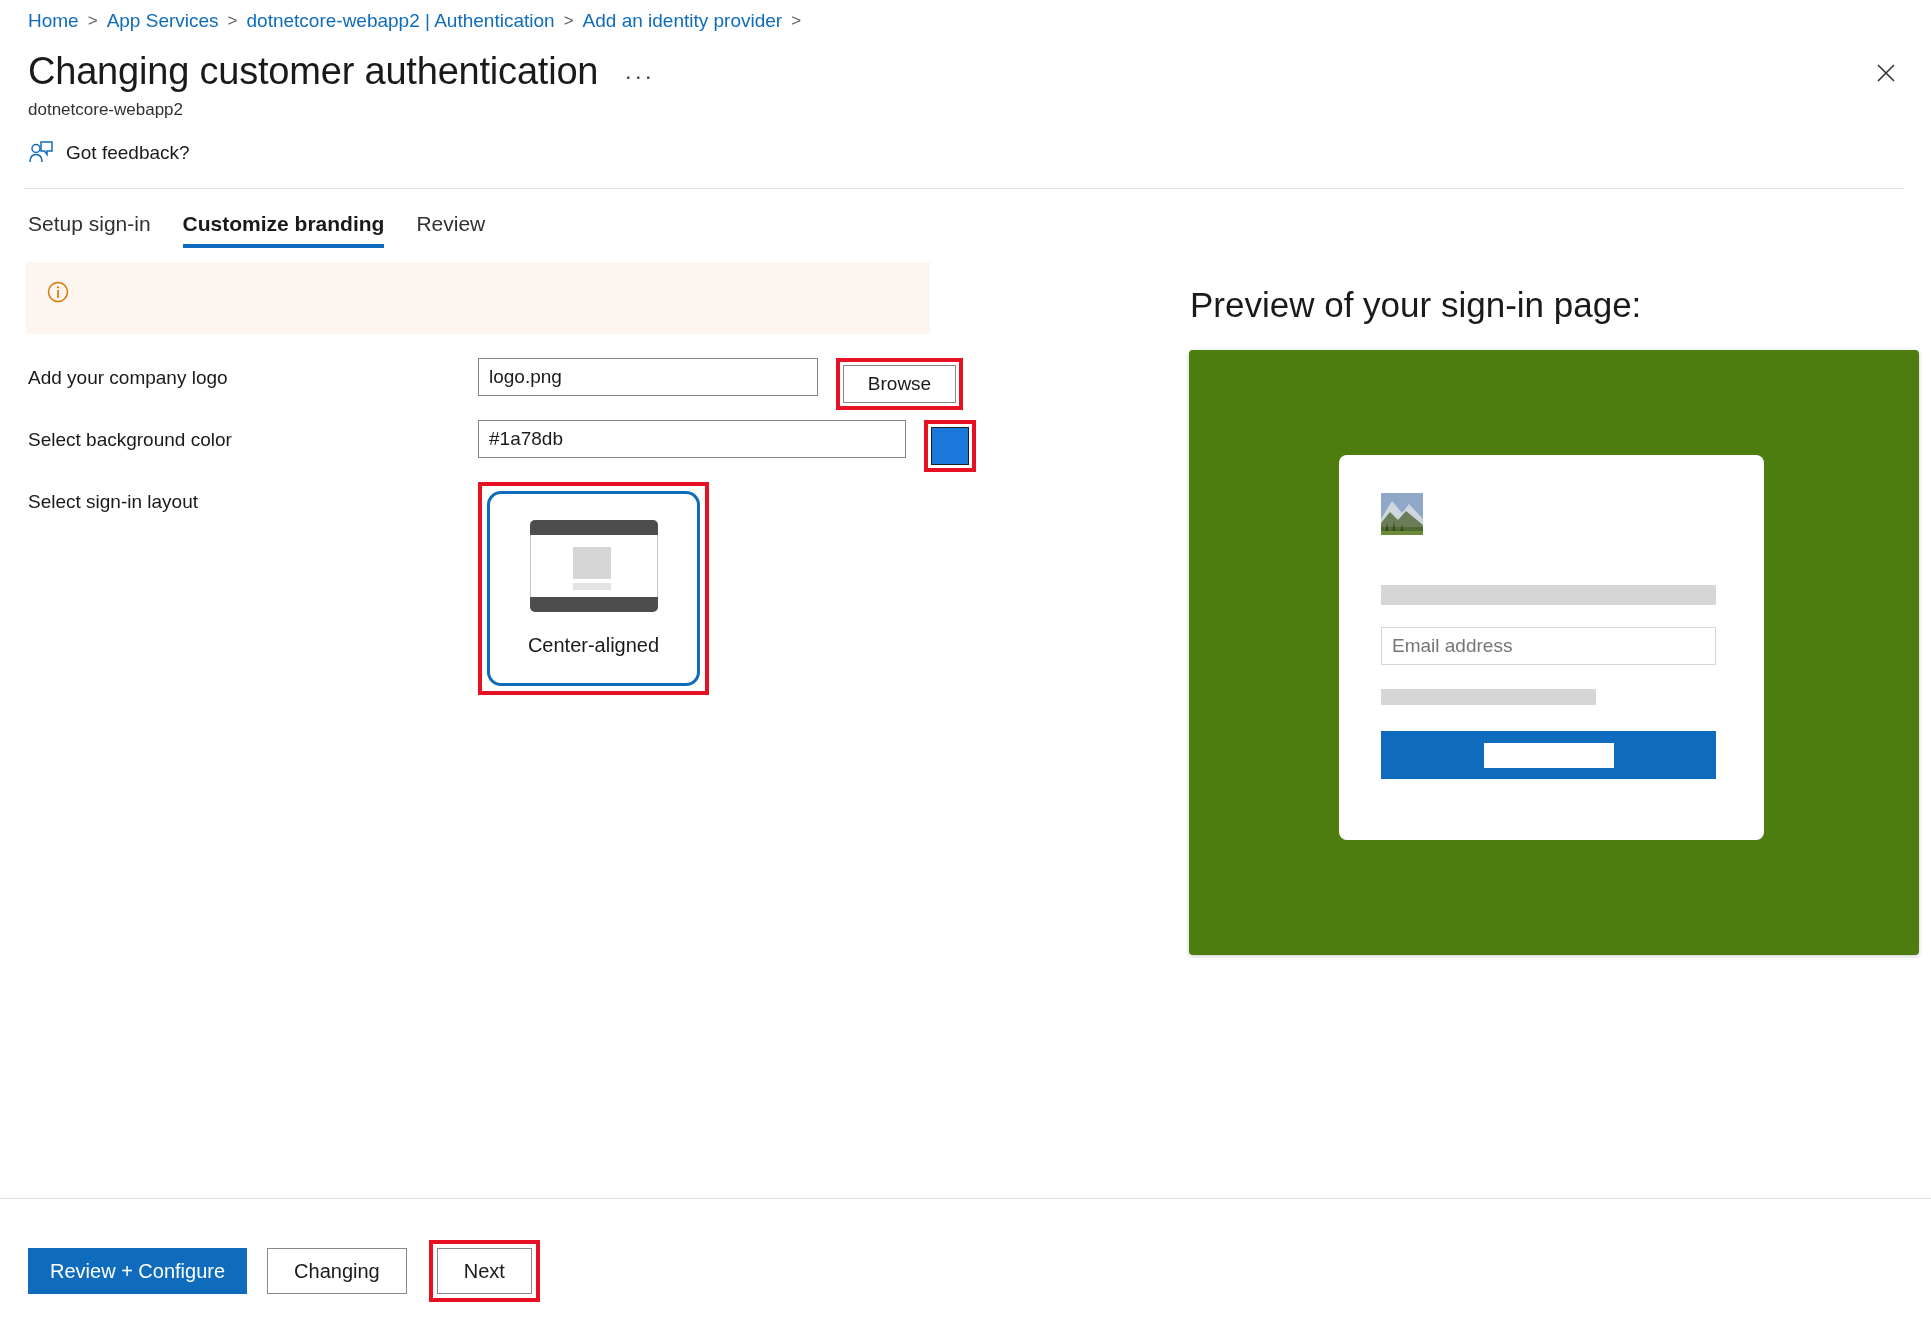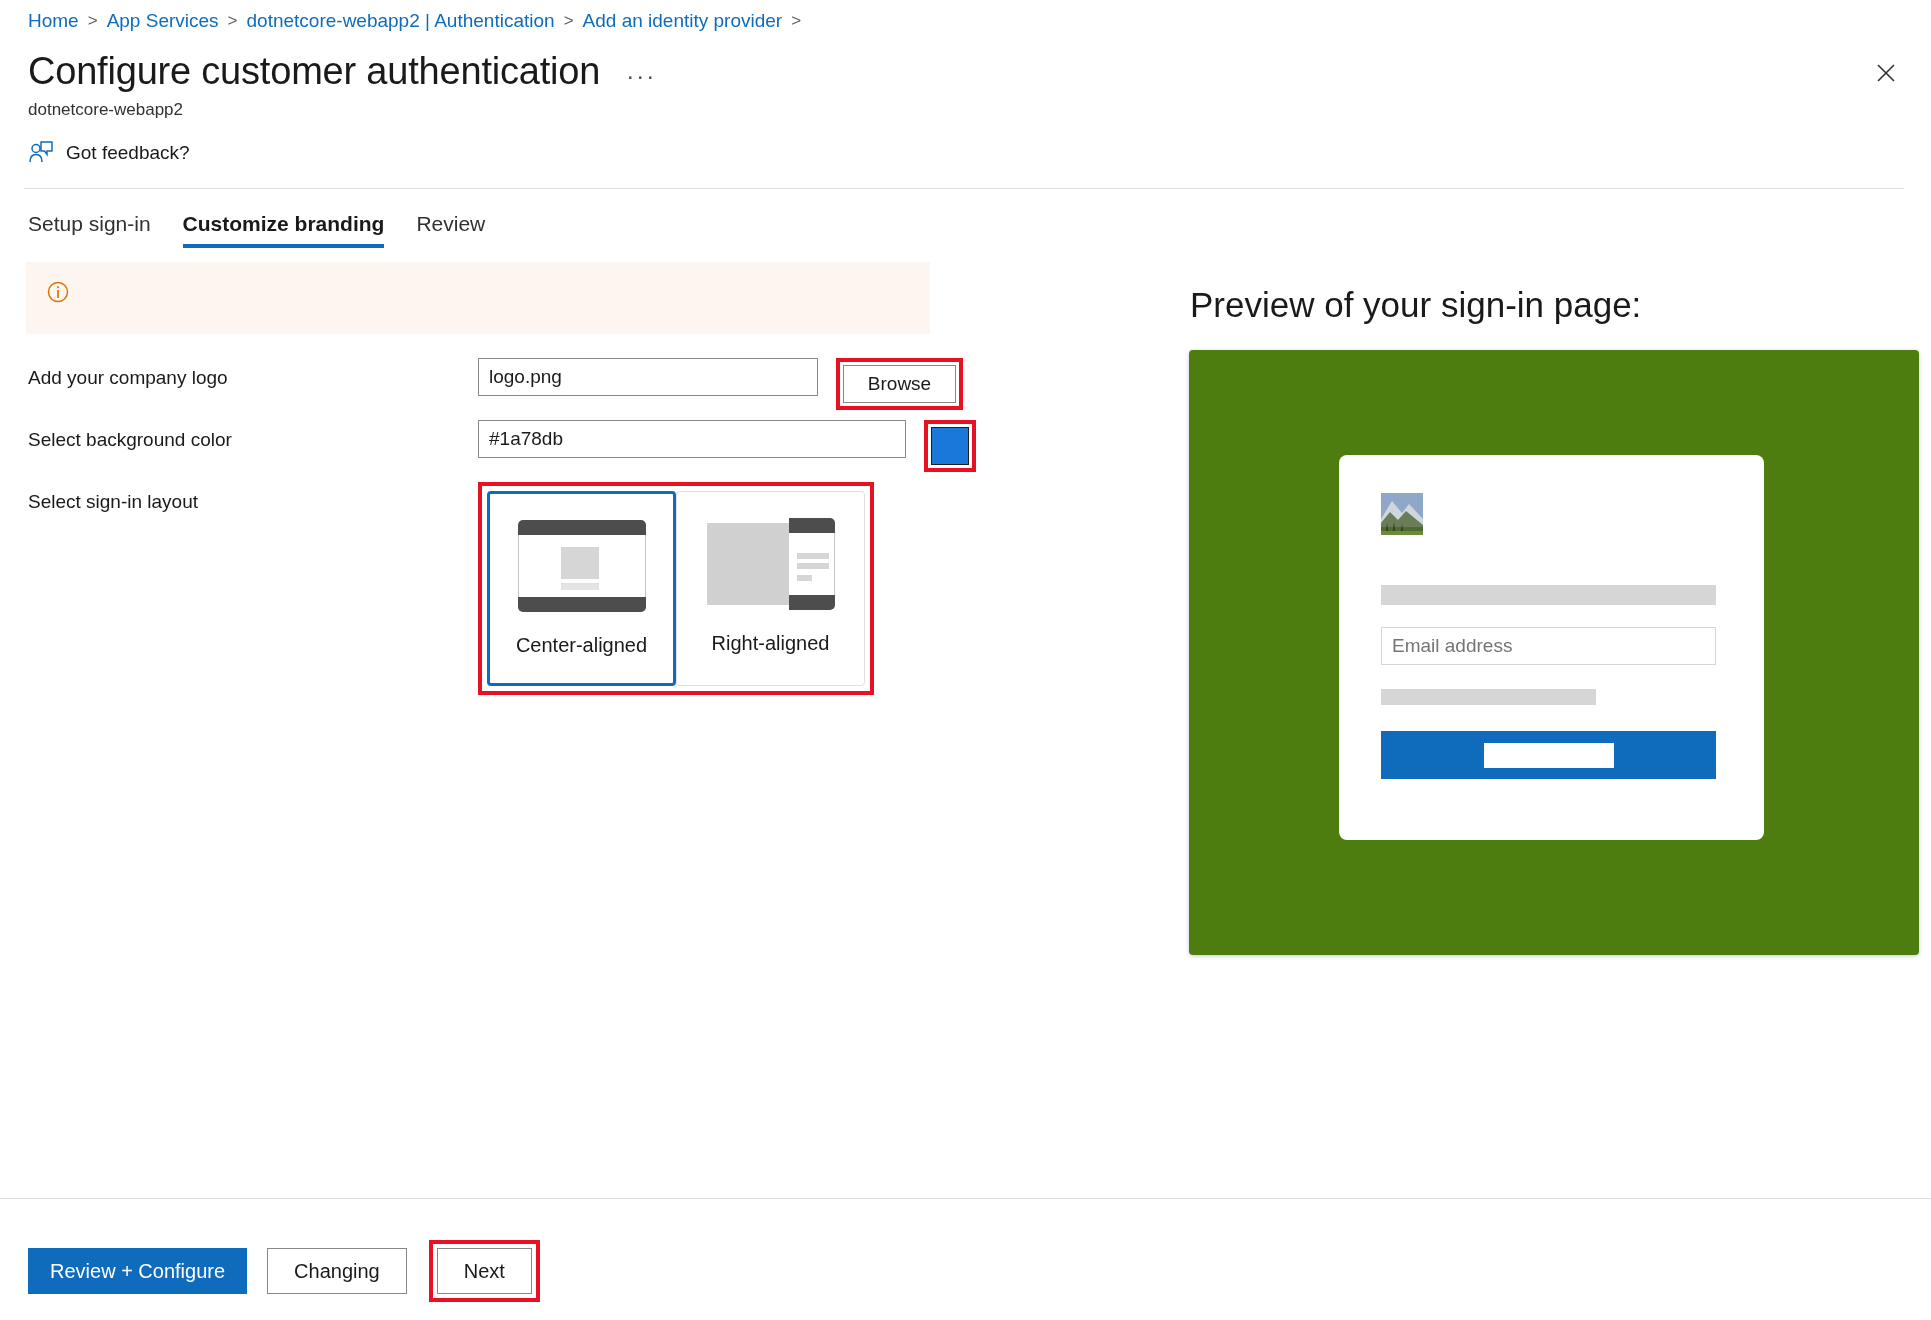--- a/index.html
+++ b/index.html
@@ -113,22 +113,22 @@
   .color-swatch {
     width:38px; height:38px; border:1px solid #201f1e; cursor:pointer;
     display:block;
   }
 
   
   .layout-row { display:flex; align-items:flex-start; margin-top:4px; }
   .layout-redbox { padding:5px; }
   .layout-cards { display:flex; gap:0px; }
   .layout-card {
-    width:189px; height:195px; background:#fff;
-    border:1px solid #e1dfdd; border-radius:4px;
+    width:213px; height:195px; background:#fff;
+    border:1px solid #e1dfdd; border-radius:14px;
     display:flex; flex-direction:column; align-items:center;
     justify-content:flex-start; padding-top:26px; cursor:pointer;
   }
   .layout-card.selected { border:3px solid #0f6cbd; }
   .layout-card-label {
     font-size:20px; color:#1b1a19; margin-top:22px;
   }
 
   
   .mock { width:128px; height:92px; position:relative; }
@@ -225,21 +225,21 @@
   <span class="crumb-sep">&gt;</span>
   <span class="crumb">App Services</span>
   <span class="crumb-sep">&gt;</span>
   <span class="crumb">dotnetcore-webapp2 | Authentication</span>
   <span class="crumb-sep">&gt;</span>
   <span class="crumb">Add an identity provider</span>
   <span class="crumb-sep">&gt;</span>
 </div>
 
 <div class="page-title-row">
-  <span class="page-title">Configure customer authentication</span>
+  <span class="page-title">Changing customer authentication</span>
   <span class="ellipsis-btn">···</span>
 </div>
 <div class="page-subtitle">dotnetcore-webapp2</div>
 
 <div class="close-btn">
   <svg width="22" height="22" viewBox="0 0 22 22">
     <path d="M3 3 L19 19 M19 3 L3 19" stroke="#323130" stroke-width="1.6" fill="none"></path>
   </svg>
 </div>
 
@@ -294,32 +294,20 @@
           <div class="mock">
             <div class="mock-c-top"></div>
             <div class="mock-c-body"></div>
             <div class="mock-c-sq"></div>
             <div class="mock-c-line"></div>
             <div class="mock-c-bot"></div>
           </div>
           <div class="layout-card-label">Center-aligned</div>
         </div>
 
-        <div class="layout-card">
-          <div class="mock">
-            <div class="mock-r-top"></div>
-            <div class="mock-r-body"></div>
-            <div class="mock-r-left"></div>
-            <div class="mock-r-l1"></div>
-            <div class="mock-r-l2"></div>
-            <div class="mock-r-l3"></div>
-            <div class="mock-r-bot"></div>
-          </div>
-          <div class="layout-card-label">Right-aligned</div>
-        </div>
 
       </div>
     </div>
   </div>
 </div>
 
 <div class="preview-title">Preview of your sign-in page:</div>
 <div class="preview-box" id="previewBox" style="background: #4d7c0f;">
   <div class="preview-card">
 

